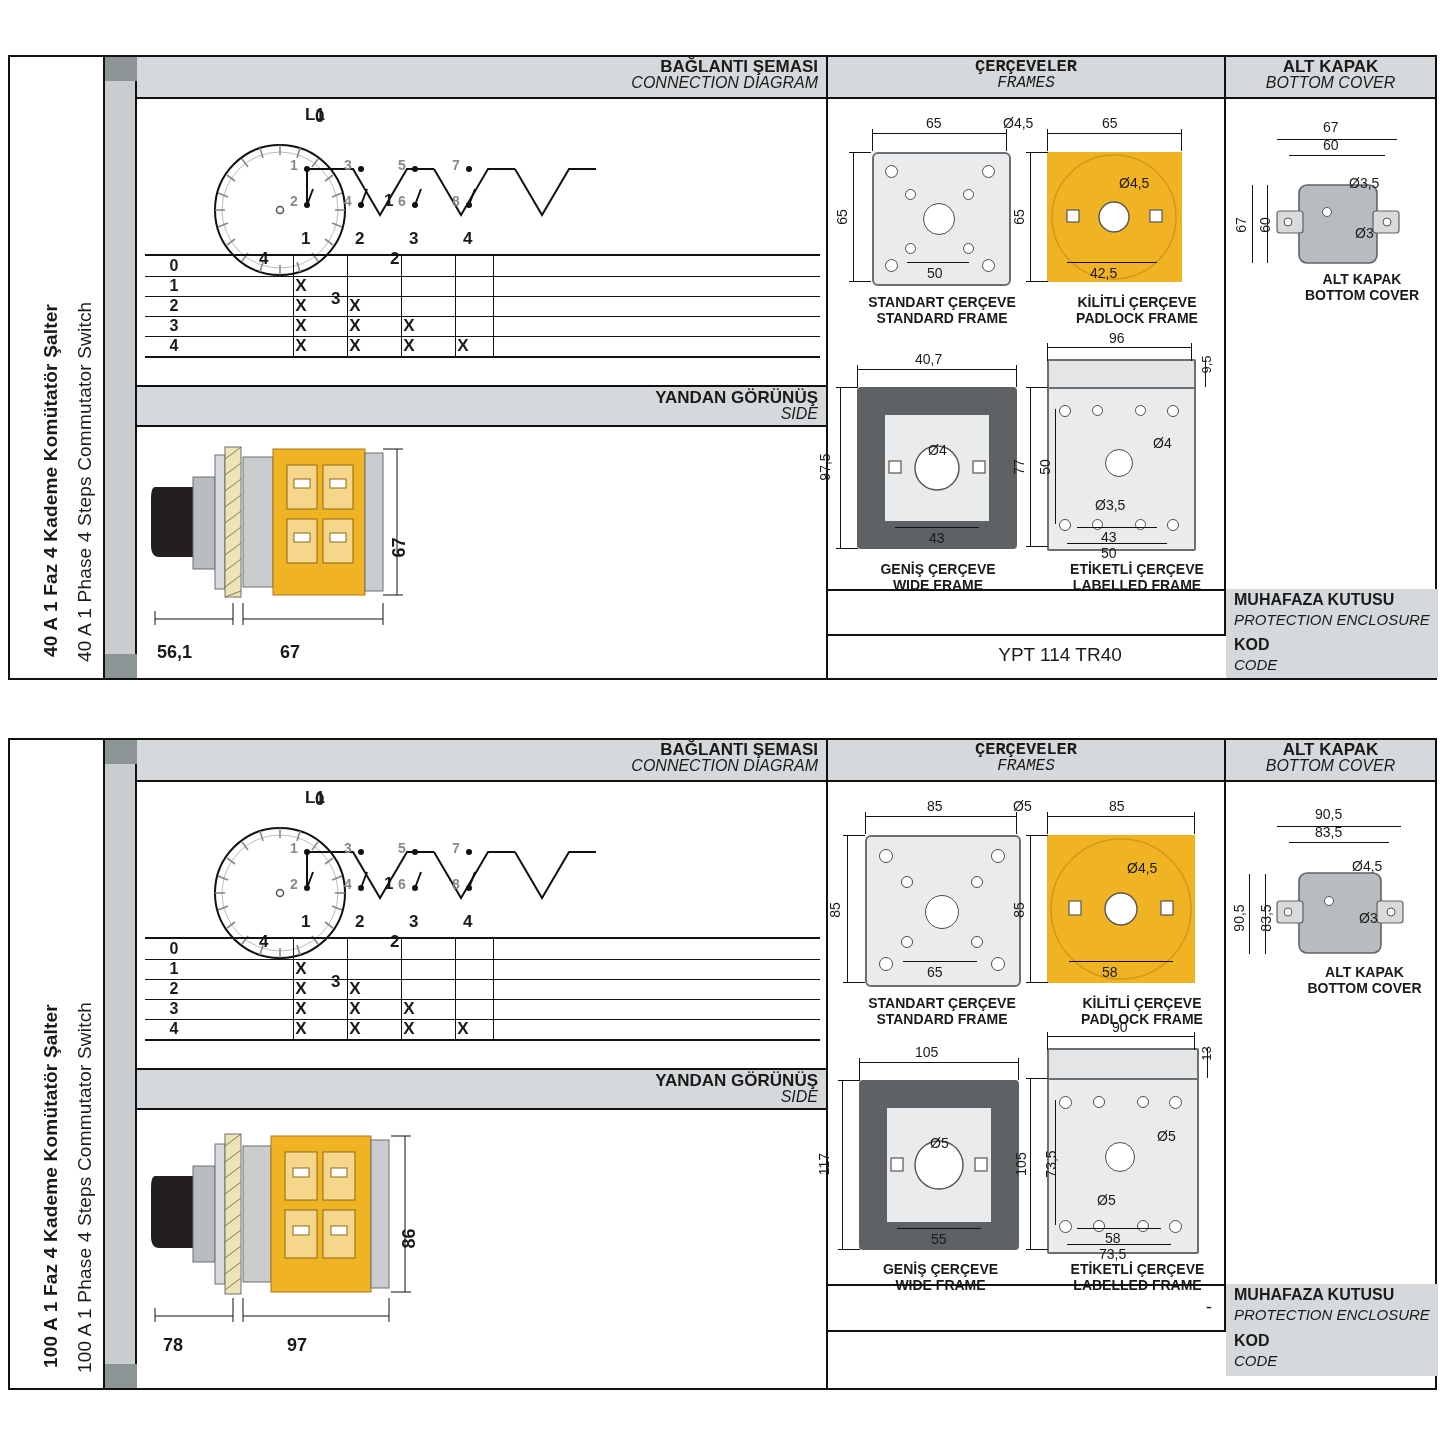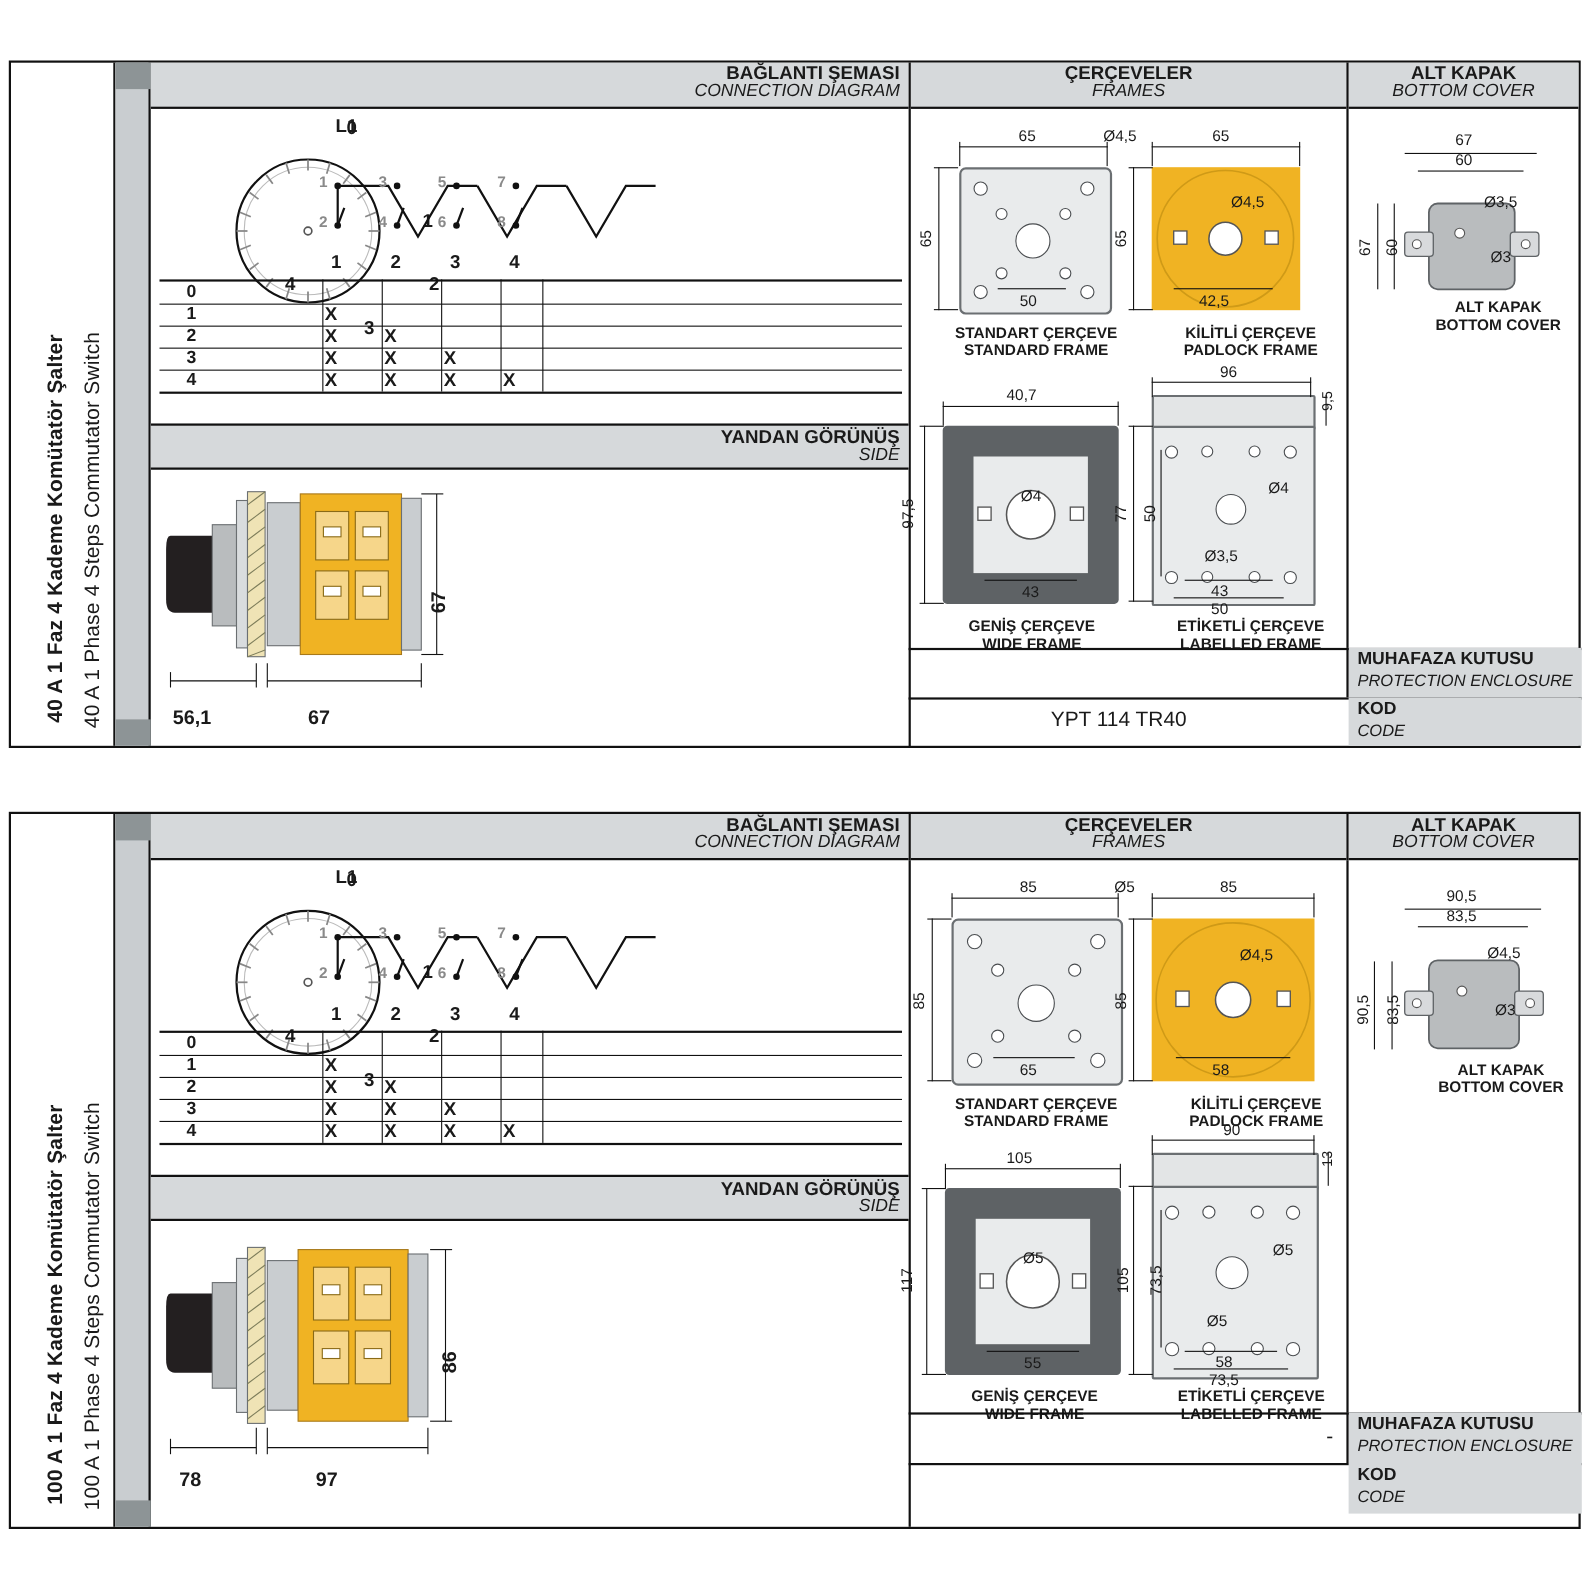--- a/index.html
+++ b/index.html
@@ -18,21 +18,21 @@
   .graystub{position:absolute;left:95px;top:0;width:32px;height:100%;background:#c9cdd0;border-right:2px solid #111;box-sizing:border-box;}
   .graystub .capTop,.graystub .capBot{position:absolute;left:0;width:32px;height:24px;background:#8d9496;}
   .graystub .capTop{top:0;}
   .graystub .capBot{bottom:0;}
 
   .content{position:absolute;left:127px;top:0;right:0;bottom:0;}
 
   
   .hdrband{position:absolute;left:0;top:0;height:42px;background:#d6d9db;border-bottom:2px solid #111;box-sizing:border-box;}
   .hdr-a{left:0;width:689px;}
-  .hdr-b{left:691px;width:396px;}
+  .hdr-b{left:691px;width:396px;font-family:Liberation Mono, monospace;}
   .hdr-c{left:1089px;right:0;}
   .hdr-txt{position:absolute;right:8px;text-align:right;line-height:1.0;}
   .hdr-txt .l1{font-size:17px;font-weight:bold;}
   .hdr-txt .l2{font-size:16px;font-style:italic;}
   .hdr-ctr{left:0;right:0;text-align:center;}
   .hdr-ctr .l1{font-size:17px;font-weight:bold;}
   .hdr-ctr .l2{font-size:16px;font-style:italic;}
 
   .vdiv{position:absolute;width:2px;background:#111;}
   .hdiv{position:absolute;height:2px;background:#111;}
@@ -416,21 +416,21 @@
         </div>
       </div>
 
       <div class="hdiv" style="left:689px;top:532px;right:0;width:612px;"></div>
       <div style="position:absolute;left:1089px;top:532px;width:212px;height:45px;background:#d6d9db;">
         <div style="position:absolute;left:8px;top:2px;font-size:16px;font-weight:bold;">MUHAFAZA KUTUSU</div>
         <div style="position:absolute;left:8px;top:22px;font-size:15px;font-style:italic;">PROTECTION ENCLOSURE</div>
       </div>
       <div class="hdiv" style="left:689px;top:577px;width:612px;"></div>
       <div class="vdiv" style="left:1087px;top:532px;height:45px;"></div>
-      <div style="position:absolute;left:680px;top:577px;width:498px;height:44px;">
+      <div style="position:absolute;left:723px;top:577px;width:498px;height:44px;">
         <div class="foot-l" style="left:0;top:10px;width:400px;">YPT 114 TR40</div>
       </div>
       <div style="position:absolute;left:1089px;top:577px;width:212px;height:44px;background:#d6d9db;">
         <div style="position:absolute;left:8px;top:2px;font-size:16px;font-weight:bold;">KOD</div>
         <div style="position:absolute;left:8px;top:22px;font-size:15px;font-style:italic;">CODE</div>
       </div>
     </div>
   </div>
 
   <div class="panel p2">

